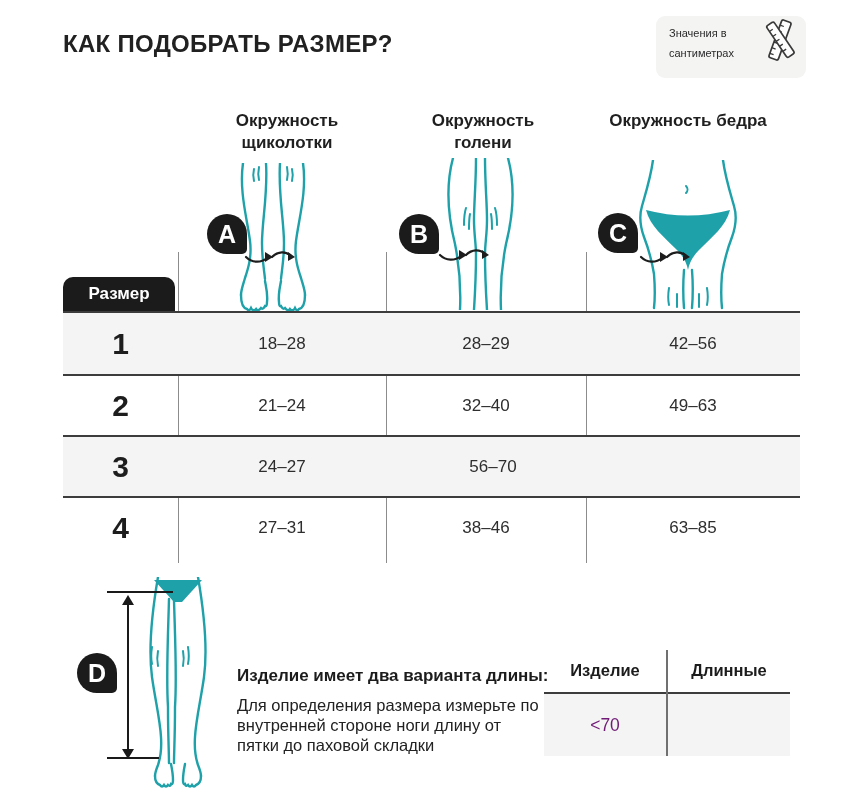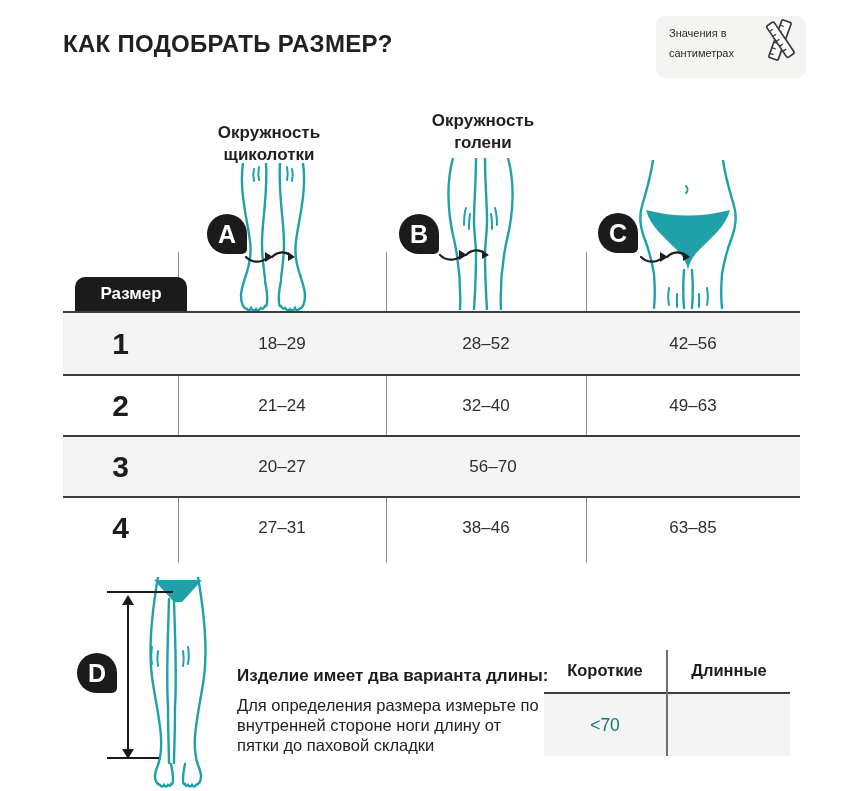--- a/index.html
+++ b/index.html
@@ -7,42 +7,42 @@
   body { font-family:"Liberation Sans","DejaVu Sans",sans-serif; color:#1e1e1e; }
   .canvas { position:relative; width:865px; height:791px; background:#fff; overflow:hidden; }
 
   .page-title { position:absolute; left:63px; top:30px; font-size:24px; font-weight:bold; letter-spacing:.3px; color:#212121; }
 
   .units-badge { position:absolute; left:656px; top:16px; width:150px; height:62px; background:#f4f4f3; border-radius:9px; }
   .units-badge .units-text { position:absolute; left:13px; top:7px; width:100px; font-size:11px; line-height:20px; color:#2a2a2a; }
   .units-badge svg { position:absolute; right:2px; top:-2px; }
 
   .col-header { position:absolute; top:110px; width:164px; text-align:center; font-size:17px; font-weight:bold; line-height:22px; color:#1f1f1f; }
-  .col-header.c1 { left:187px;margin-top:12px; }
+  .col-header.c1 { left:205px; }
   .col-header.c2 { left:401px; }
   .col-header.c3 { left:606px; }
 
   .figure { position:absolute; }
   .figure path { fill:none; stroke:#1ea1a9; stroke-width:2.4; stroke-linecap:round; }
   .figure path.fill { fill:#1ea1a9; stroke:none; }
   .figure path.thin { stroke-width:2; }
 
   .marker-badge { position:absolute; width:40px; height:40px; background:#1b1b1b; border-radius:50% 50% 5px 50%;
                   color:#fff; font-weight:bold; font-size:25px; display:flex; align-items:center; justify-content:center; z-index:5; }
 
   .girth-arrow { position:absolute; z-index:4; }
   .girth-arrow path { fill:none; stroke:#1d1d1d; stroke-width:2.2; stroke-linecap:round; }
   .girth-arrow path.head { fill:#1d1d1d; stroke:none; }
 
   .v-line { position:absolute; top:252px; width:1px; height:311px; background:#8c8c8c; }
   .top-rule { position:absolute; left:63px; top:311px; width:737px; height:2px; background:#3c3c3c; }
 
   .size-tab { position:absolute; left:63px; top:277px; width:112px; height:34px; background:#1b1b1b;
               border-radius:10px 10px 0 0; color:#fff; font-size:17px; font-weight:bold;
-              display:flex; align-items:center; justify-content:center;margin-left:12px; }
+              display:flex; align-items:center; justify-content:center; }
 
   .size-table { position:absolute; left:63px; top:313px; width:737px; }
   .t-row { display:flex; height:61px; align-items:center; }
   .t-row.gray { background:#f4f4f5; }
   .t-row.ruled { border-top:2px solid #3c3c3c; }
   .cell { text-align:center; font-size:17px; color:#2e2e2e; }
   .cell.size { width:115px; font-size:30px; font-weight:bold; color:#1d1d1d; }
   .cell.a { width:208px; } .cell.b { width:200px; } .cell.c { width:214px; }
 
   .measure-line { position:absolute; left:127px; top:603px; width:2px; height:147px; background:#1a1a1a; }
@@ -57,21 +57,21 @@
   .length-heading { position:absolute; left:237px; top:666px; font-size:17px; font-weight:bold; white-space:nowrap; color:#1c1c1c; }
   .length-desc { position:absolute; left:237px; top:695px; width:306px; font-size:16.5px; line-height:20px; color:#222; }
 
   .mini-table { position:absolute; left:544px; top:648px; width:246px; height:108px; }
   .mini-head { position:absolute; top:0; height:44px; display:flex; align-items:center; justify-content:center;
                font-size:16.5px; font-weight:bold; color:#1c1c1c; }
   .mini-head.left { left:0; width:122px; }
   .mini-head.right { left:124px; width:122px; }
   .mini-rule { position:absolute; left:0; top:44px; width:246px; height:2px; background:#3c3c3c; }
   .mini-values { position:absolute; left:0; top:46px; width:246px; height:62px; background:#f4f4f5; }
-  .mini-val { position:absolute; top:0; height:62px; display:flex; align-items:center; justify-content:center; font-size:17.5px; color:#0f766e; }
+  .mini-val { position:absolute; top:0; height:62px; display:flex; align-items:center; justify-content:center; font-size:17.5px; color:#701a75; }
   .mini-val.left { left:0; width:122px; }
   .mini-val.right { left:124px; width:122px; }
   .mini-divider { position:absolute; left:122px; top:2px; width:2px; height:106px; background:#707070; }
 </style>
 </head>
 <body>
 
 <div class="canvas">
 
   <div class="page-title">КАК ПОДОБРАТЬ РАЗМЕР?</div>
@@ -85,20 +85,21 @@
       </g>
       <g transform="rotate(-34 24 26)">
         <rect x="20" y="7" width="9" height="38" rx="2" fill="#fdfdfd" stroke="#3a3a3a" stroke-width="1.7"></rect>
         <path d="M20,13 h4 M20,19 h4 M20,25 h4 M20,31 h4 M20,37 h4" stroke="#3a3a3a" stroke-width="1.3" fill="none"></path>
       </g>
     </svg>
   </div>
 
   <div class="col-header c1">Окружность щиколотки</div>
   <div class="col-header c2">Окружность голени</div>
+  <div class="col-header c3">Окружность бедра</div>
 
   <svg class="figure" style="left:233px; top:163px;" width="80" height="150" viewBox="0 0 80 150">
     <path d="M10,0 C6,28 14,55 17,78 C19,94 15,106 12,115 C10,122 8,127 8,132"></path>
     <path d="M33,0 C35,30 29,58 29,80 C29,96 31,106 32,116"></path>
     <path d="M8,132 C8,140 10,145 14,146 Q16,149 18,145 Q20,149 23,146 Q25,149 28,145 Q30,147 32,143 Q34,144 34,139 C35,131 33,124 32,118"></path>
     <path d="M70,0 C74,28 66,55 63,78 C61,94 65,106 68,115 C70,122 72,127 72,132"></path>
     <path d="M47,0 C45,30 51,58 51,80 C51,96 49,106 48,116"></path>
     <path d="M72,132 C72,140 70,145 66,146 Q64,149 62,145 Q60,149 57,146 Q55,149 52,145 Q50,147 48,143 Q46,144 46,139 C45,131 47,124 48,118"></path>
     <path class="thin" d="M26,4 C25,9 25,13 26,17"></path>
     <path class="thin" d="M21,6 C20,10 20,14 21,18"></path>
@@ -153,33 +154,33 @@
 
   <div class="v-line" style="left:178px;"></div>
   <div class="v-line" style="left:386px;"></div>
   <div class="v-line" style="left:586px;"></div>
   <div class="top-rule"></div>
   <div class="size-tab">Размер</div>
 
   <div class="size-table">
     <div class="t-row gray">
       <div class="cell size">1</div>
-      <div class="cell a">18–29</div>
-      <div class="cell b">28–52</div>
+      <div class="cell a">18–28</div>
+      <div class="cell b">28–29</div>
       <div class="cell c">42–56</div>
     </div>
     <div class="t-row ruled">
       <div class="cell size">2</div>
       <div class="cell a">21–24</div>
       <div class="cell b">32–40</div>
       <div class="cell c">49–63</div>
     </div>
     <div class="t-row gray ruled">
       <div class="cell size">3</div>
-      <div class="cell a">20–27</div>
+      <div class="cell a">24–27</div>
       <div class="cell c">56–70</div>
     </div>
     <div class="t-row ruled">
       <div class="cell size">4</div>
       <div class="cell a">27–31</div>
       <div class="cell b">38–46</div>
       <div class="cell c">63–85</div>
     </div>
   </div>
 
@@ -200,21 +201,21 @@
   <div class="tick bottom"></div>
   <div class="arrow-up"></div>
   <div class="measure-line"></div>
   <div class="arrow-down"></div>
   <div class="marker-badge" style="left:77px; top:653px;">D</div>
 
   <div class="length-heading">Изделие имеет два варианта длины:</div>
   <div class="length-desc">Для определения размера измерьте по внутренней стороне ноги длину от пятки до паховой складки</div>
 
   <div class="mini-table">
-    <div class="mini-head left">Короткие</div>
+    <div class="mini-head left">Изделие</div>
     <div class="mini-head right">Длинные</div>
     <div class="mini-rule"></div>
     <div class="mini-values">
       <div class="mini-val left">&lt;70</div>
     </div>
     <div class="mini-divider"></div>
   </div>
 
 </div>
 

